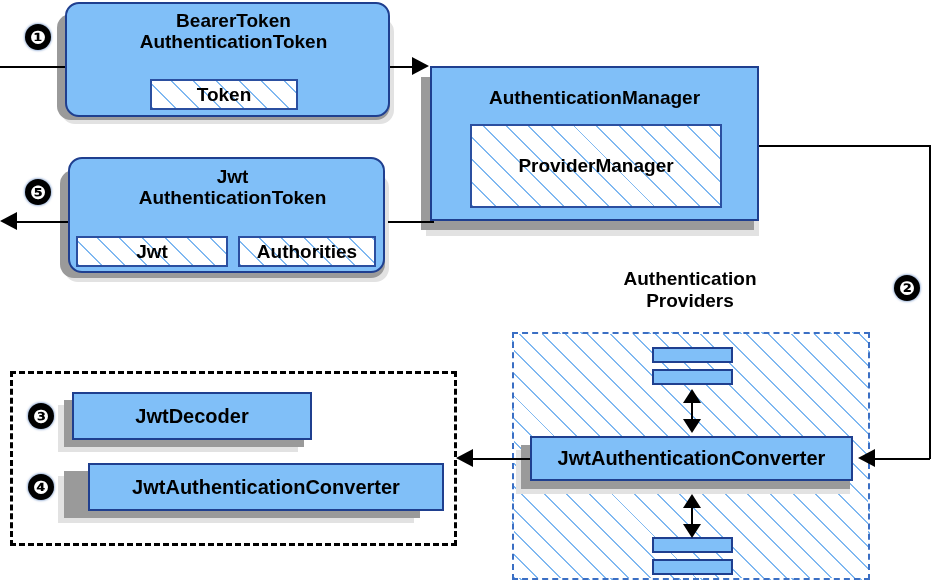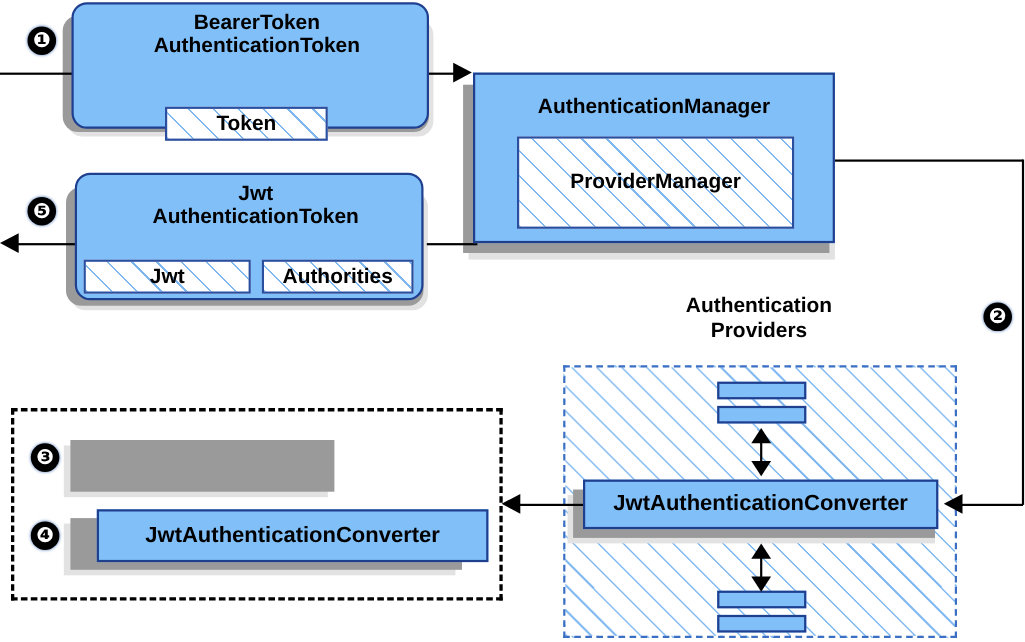--- a/index.html
+++ b/index.html
@@ -170,21 +170,21 @@
   <div class="arrow arrow-left" style="left:456px; top:449px;"></div>
 
   <div class="shadow rounded" style="left:57px; top:14px; width:333px; height:106px;"></div>
   <div class="shadow light rounded" style="left:61px; top:18px; width:333px; height:106px; z-index:1;"></div>
   <div class="node rounded" style="left:65px; top:2px; width:325px; height:115px; flex-direction:column; justify-content:flex-start; padding-top:6px;">
     <div class="title-2line" style="font-size:19px;">
       <div>BearerToken</div>
       <div>AuthenticationToken</div>
     </div>
   </div>
-  <div class="inner-box hatch" style="left:150px; top:97px; width:148px; height:31px; font-size:19px;">
+  <div class="inner-box hatch" style="left:150px; top:79px; width:148px; height:31px; font-size:19px;">
     <span>Token</span>
   </div>
 
   <div class="shadow rounded" style="left:60px; top:170px; width:325px; height:108px;"></div>
   <div class="shadow light rounded" style="left:64px; top:174px; width:325px; height:108px; z-index:1;"></div>
   <div class="node rounded" style="left:68px; top:157px; width:317px; height:116px; flex-direction:column; justify-content:flex-start; padding-top:7px;">
     <div class="title-2line" style="font-size:19px;">
       <div>Jwt</div>
       <div>AuthenticationToken</div>
     </div>
@@ -229,20 +229,23 @@
   <div class="vline" style="left:691px; top:500px; height:28px;"></div>
   <div class="arrow arrow-down" style="left:683px; top:524px;"></div>
 
   <div class="bar" style="left:652px; top:537px; width:81px; height:16px;"></div>
   <div class="bar" style="left:652px; top:559px; width:81px; height:16px;"></div>
 
   <div class="dashed-black" style="left:10px; top:371px; width:447px; height:175px;"></div>
 
   <div class="shadow" style="left:64px; top:400px; width:240px; height:47px;"></div>
   <div class="shadow light" style="left:58px; top:405px; width:240px; height:47px; z-index:1;"></div>
+  <div class="node" style="left:72px; top:392px; width:240px; height:48px; font-size:20px;">
+    <span>JwtDecoder</span>
+  </div>
 
   <div class="shadow" style="left:64px; top:471px; width:356px; height:47px;"></div>
   <div class="shadow light" style="left:58px; top:476px; width:356px; height:47px; z-index:1;"></div>
   <div class="node" style="left:88px; top:463px; width:356px; height:48px; font-size:20px;">
     <span>JwtAuthenticationConverter</span>
   </div>
 
   <div class="badge" style="left:25px; top:24px;">❶</div>
   <div class="badge" style="left:25px; top:179px;">❺</div>
   <div class="badge" style="left:894px; top:275px;">❷</div>

